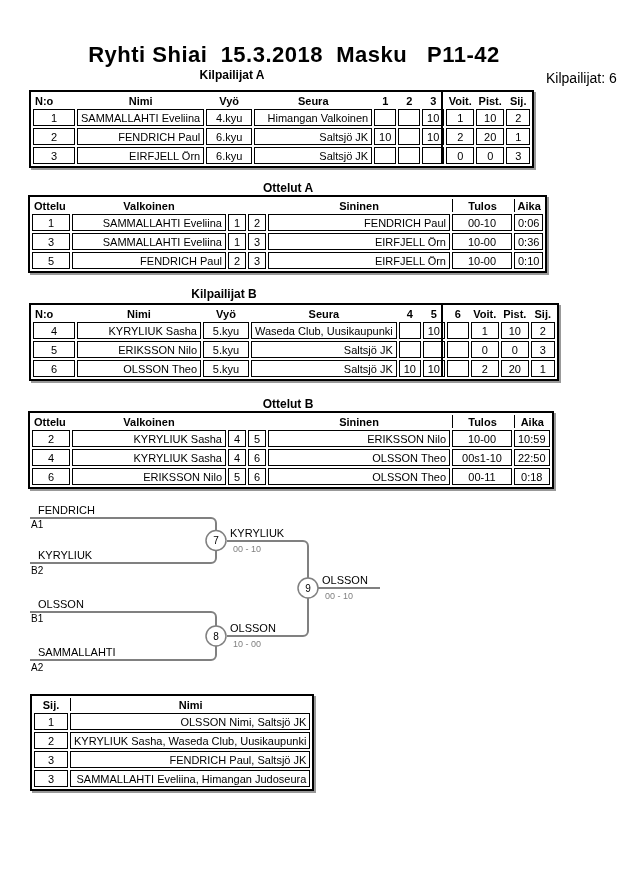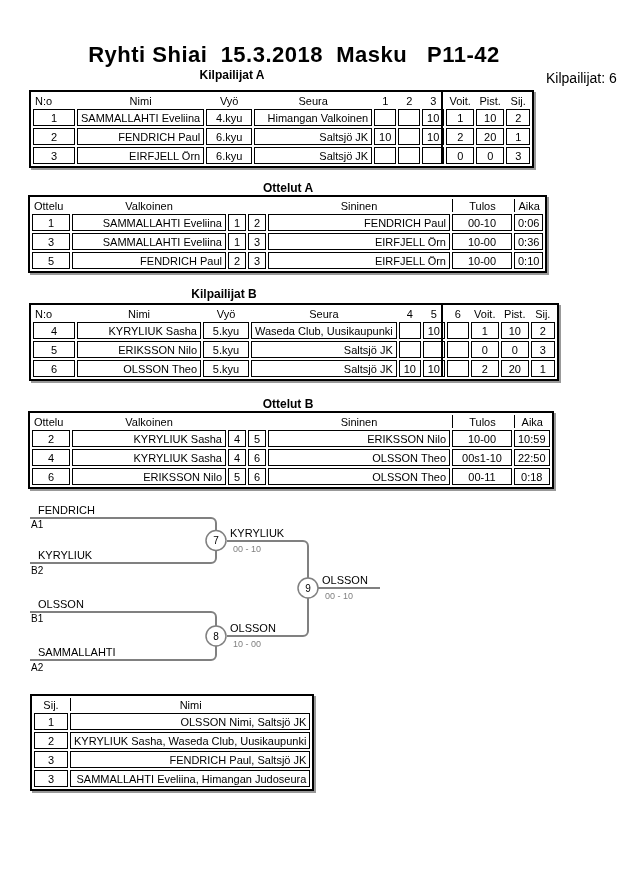--- a/index.html
+++ b/index.html
@@ -14,21 +14,21 @@
     font-size:22px; font-weight:bold; white-space:pre; letter-spacing:0.5px;
   }
   .heading { font-size:12px; font-weight:bold; text-align:center; width:200px; }
   .small-label { font-size:14px; }
   table.sheet {
     position:absolute; border-collapse:separate; border-spacing:2px;
     border:2px solid #000; background:#fff; table-layout:fixed;
     font-size:11px; box-shadow:2px 2px 0 #999;
   }
   table.sheet th {
-    font-weight:normal; height:13px; padding:0 2px; font-size:11px;
+    font-weight:bold; height:13px; padding:0 2px; font-size:11px;
     overflow:hidden; white-space:nowrap;
   }
   table.sheet td {
     border:1px solid #000; height:15px; padding:0 3px;
     overflow:hidden; white-space:nowrap; background:#fff;
   }
   .ctr { text-align:center; }
   .lft { text-align:right; }
   th.hleft { text-align:left; padding-left:0; }
   th.vsep { border-left:1px solid #000; }

